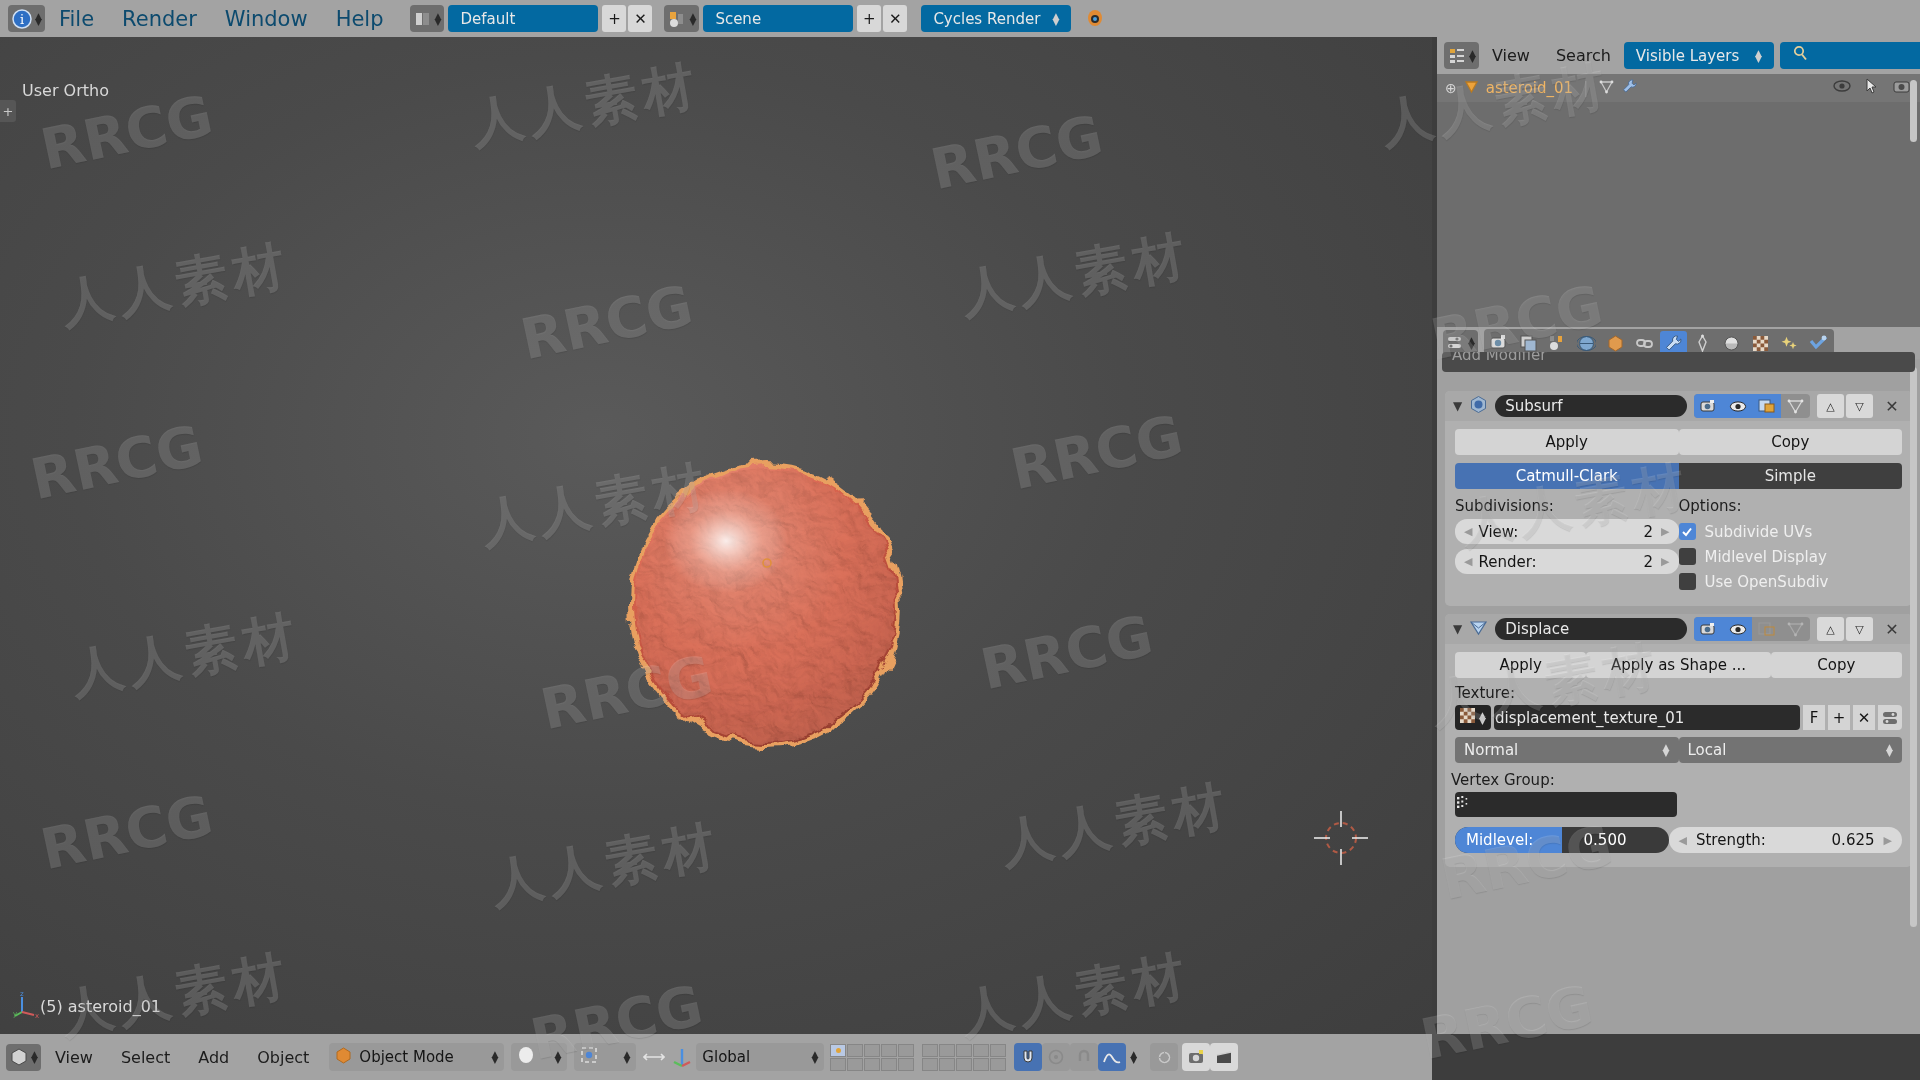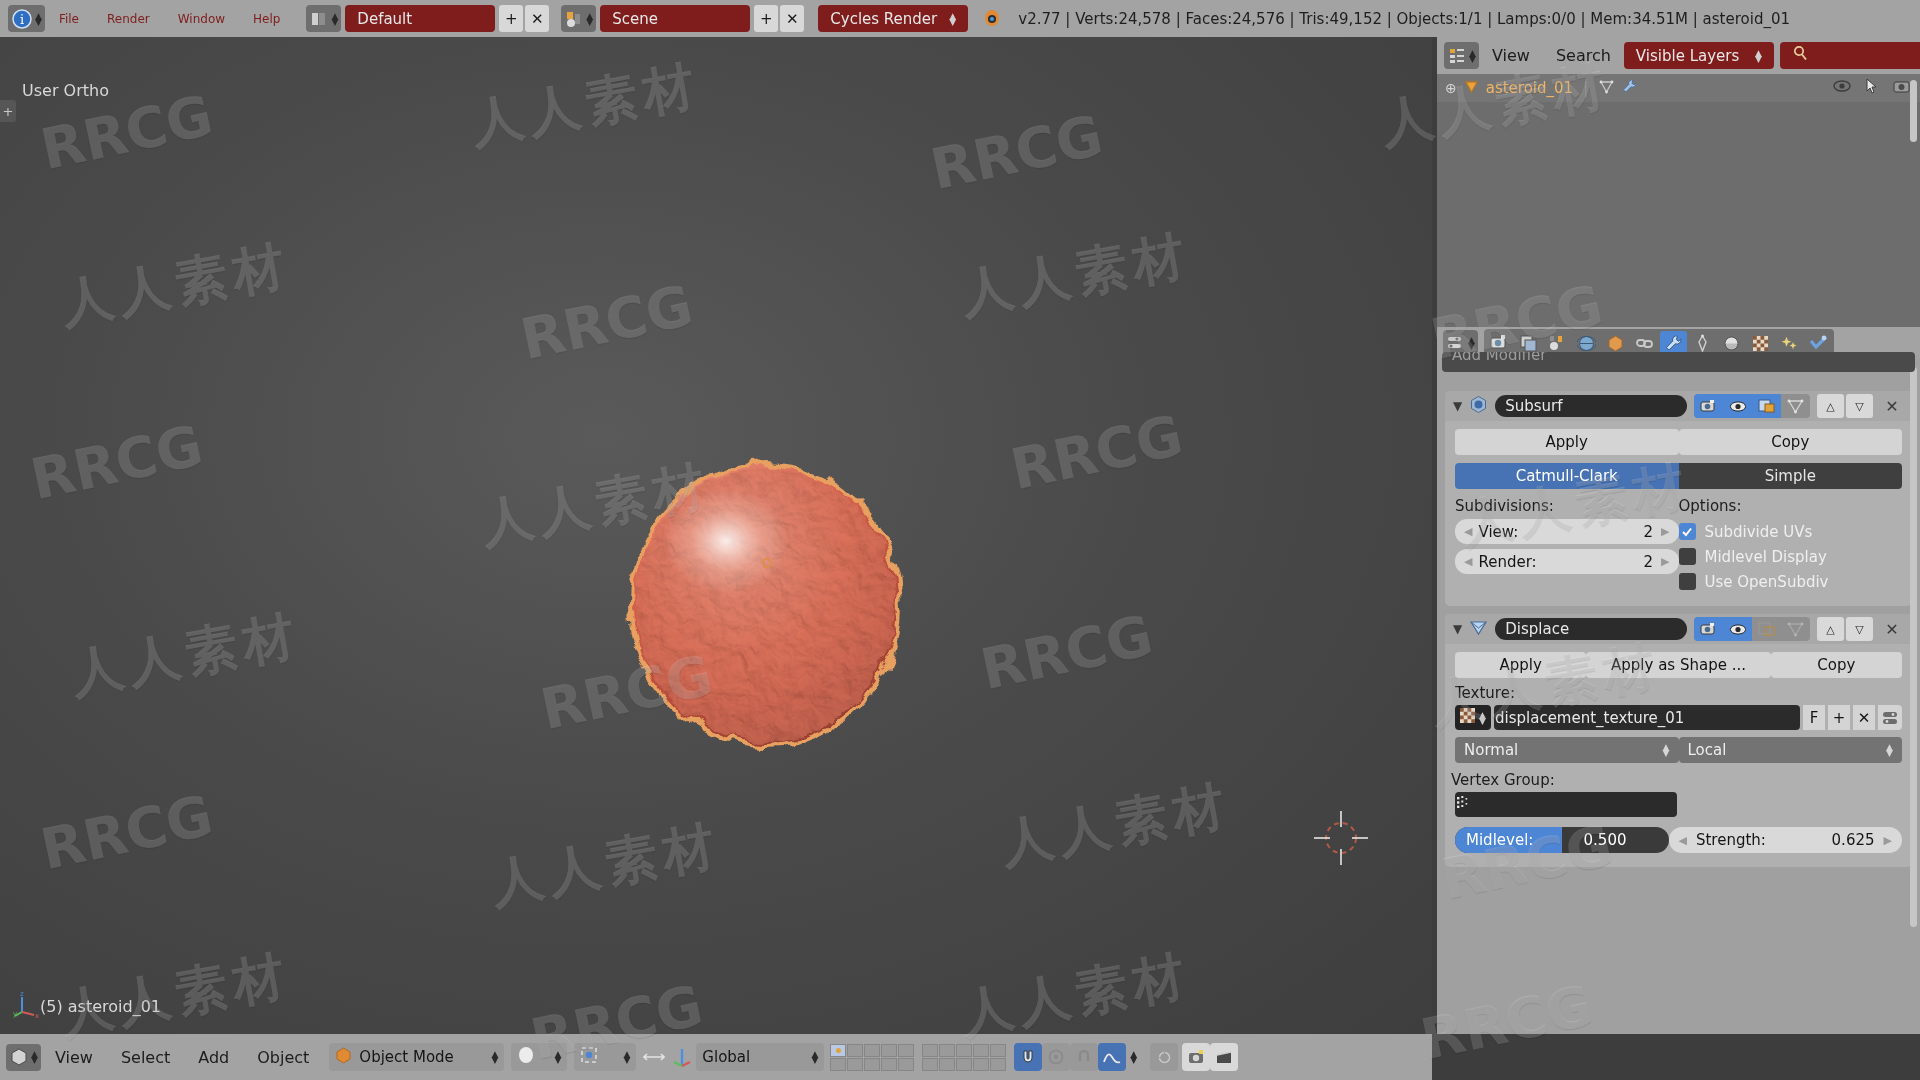--- a/index.html
+++ b/index.html
@@ -13,26 +13,26 @@
               height:26px; font-size:15px; cursor:pointer; }
   .btn.dark { background:#5c5c5c; color:#e6e6e6; }
   .btn.light{ background:#d4d4d4; color:#131313; }
   .btn.blue { background:#4772b3; color:#ffffff; }
   .btn.black{ background:#232323; color:#e2e2e2; }
   .row      { display:flex; align-items:center; }
 
   
   #topbar { position:absolute; left:0; top:0; width:1920px; height:37px;
             background:#a3a3a3; display:flex; align-items:center; gap:0px; }
-  #topbar .menu { color:#7f1d1d; font-size:12px; padding:0 14px; cursor:pointer;text-align:right; }
+  #topbar .menu { color:#0c4a6e; font-size:21px; padding:0 14px; cursor:pointer;text-align:right; }
   .iconbox { background:#6e6e6e; border-radius:4px; height:27px;
              display:flex; align-items:center; padding:0 3px; }
   .spinner { display:flex; flex-direction:column; line-height:6px;
              font-size:9px; color:#2a2a2a; margin-left:2px; }
-  .field { background:#7f1d1d; color:#e8e8e8; height:27px; border-radius:4px;
+  .field { background:#0369a1; color:#e8e8e8; height:27px; border-radius:4px;
            display:flex; align-items:center; padding:0 12px; font-size:15px;
            min-width:150px; }
   .plusx { display:flex; gap:2px; margin-left:4px; }
   .plusx div { width:24px; height:27px; background:#d8d8d8; border-radius:3px;
                display:flex; align-items:center; justify-content:center;
                font-size:15px; color:#1a1a1a; }
   #statsline { color:#1e1e1e; font-size:15px; margin-left:14px; white-space:nowrap; }
 
   
   #viewport { position:absolute; left:0; top:37px; width:1432px; height:997px;
@@ -192,21 +192,20 @@
   </div>
 
   <span style="margin-left:12px;">
     <svg width="24" height="24" viewBox="0 0 24 24">
         <ellipse cx="12" cy="13" rx="7" ry="8" fill="#e08a33"></ellipse>
         <circle cx="12" cy="14" r="4" fill="#2b2b2b"></circle>
         <circle cx="12" cy="14" r="2" fill="#4a9fe0"></circle>
       </svg>
   </span>
 
-  <div id="statsline">v2.77 | Verts:24,578 | Faces:24,576 | Tris:49,152 | Objects:1/1 | Lamps:0/0 | Mem:34.51M | asteroid_01</div>
 </div>
 
 <div id="viewport">
   <div id="vp-plus">+</div>
 
   <svg id="asteroid" viewBox="0 0 330 330">
     <defs>
       <radialGradient id="ast" cx="40%" cy="28%" r="78%">
         <stop offset="0%" stop-color="#f5b6a6"></stop>
         <stop offset="22%" stop-color="#e9907c"></stop>

